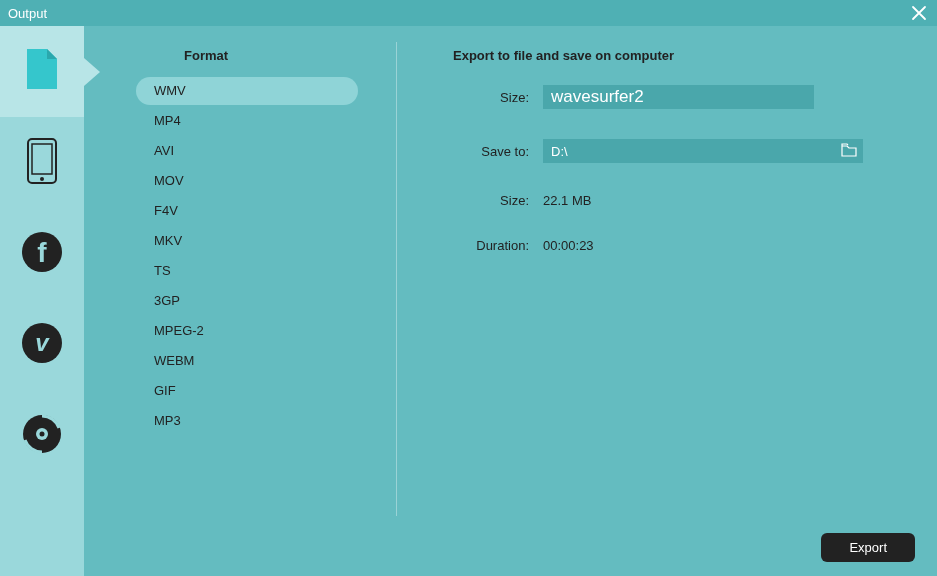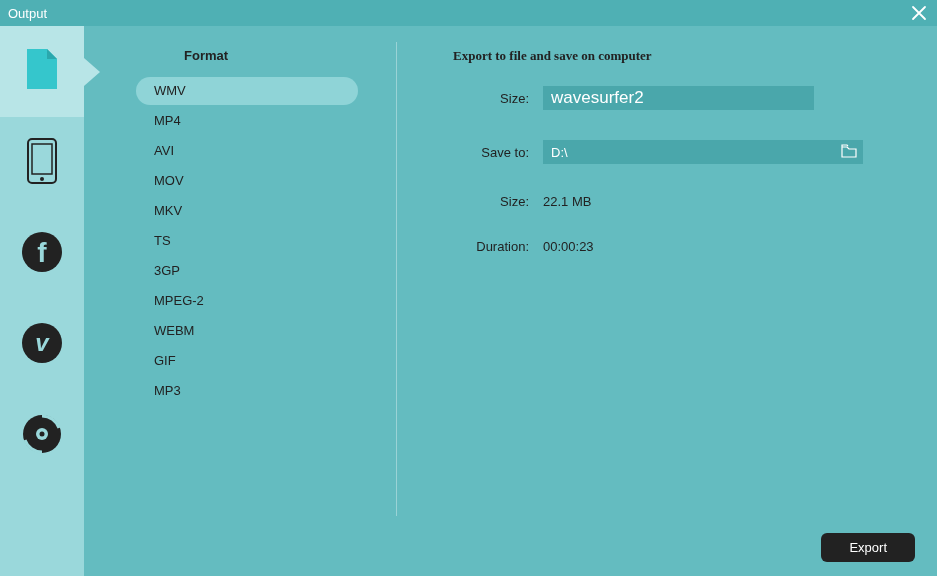--- a/index.html
+++ b/index.html
@@ -23,21 +23,21 @@
 
   .format-col { width: 312px; padding: 22px 38px 0 52px; }
   .format-heading { font-weight: 600; font-size: 13px; color: #222; margin-bottom: 14px; padding-left: 48px; }
   .format-list { display: flex; flex-direction: column; gap: 2px; }
   .format-item { height: 28px; line-height: 28px; padding: 0 18px; border-radius: 14px; cursor: pointer; font-size: 13px; color: #222; }
   .format-item.selected { background: #8fd4d7; font-weight: 500; }
 
   .divider { width: 1px; background: rgba(255,255,255,0.35); margin: 16px 0 60px 0; }
 
   .details { flex: 1; padding: 22px 60px 0 56px; }
-  .details-heading { font-weight: 600; font-size: 13px; margin-bottom: 22px; color:#222;font-family:Liberation Serif, serif; }
+  .details-heading { font-weight: 600; font-size: 13px; margin-bottom: 22px; color:#222; }
   .row { display: flex; align-items: center; margin-bottom: 22px; }
   .row-label { width: 76px; text-align: right; margin-right: 14px; font-size: 13px; color:#222; }
   .row-value { font-size: 13px; color:#222; }
   .text-input { width: 271px; height: 24px; background: #4aa7ab; border: none; color: #fff; padding: 0 8px; font-size: 17px; outline: none; }
   .path-wrap { position: relative; width: 320px; }
   .path-input { width: 100%; height: 24px; background: #4aa7ab; border: none; color: #fff; padding: 0 28px 0 8px; font-size: 13px; outline: none; }
   .folder-icon { position: absolute; right: 6px; top: 4px; cursor: pointer; }
 
   .settings-btn { margin-left: auto; background: #222; color: #fff; border: none; border-radius: 14px; padding: 5px 20px; font-size: 13px; cursor: pointer; }
   .export-btn { position: absolute; right: 22px; bottom: 14px; background: #222; color: #fff; border: none; border-radius: 6px; padding: 7px 28px; font-size: 13px; cursor: pointer; }
@@ -105,20 +105,21 @@
     </div>
   </div>
 
   <div class="format-col">
     <div class="format-heading">Format</div>
     <div class="format-list" id="format-list">
         <div class="format-item selected">WMV</div>
         <div class="format-item">MP4</div>
         <div class="format-item">AVI</div>
         <div class="format-item">MOV</div>
+        <div class="format-item">F4V</div>
         <div class="format-item">MKV</div>
         <div class="format-item">TS</div>
         <div class="format-item">3GP</div>
         <div class="format-item">MPEG-2</div>
         <div class="format-item">WEBM</div>
         <div class="format-item">GIF</div>
         <div class="format-item">MP3</div>
       </div>
   </div>
 

